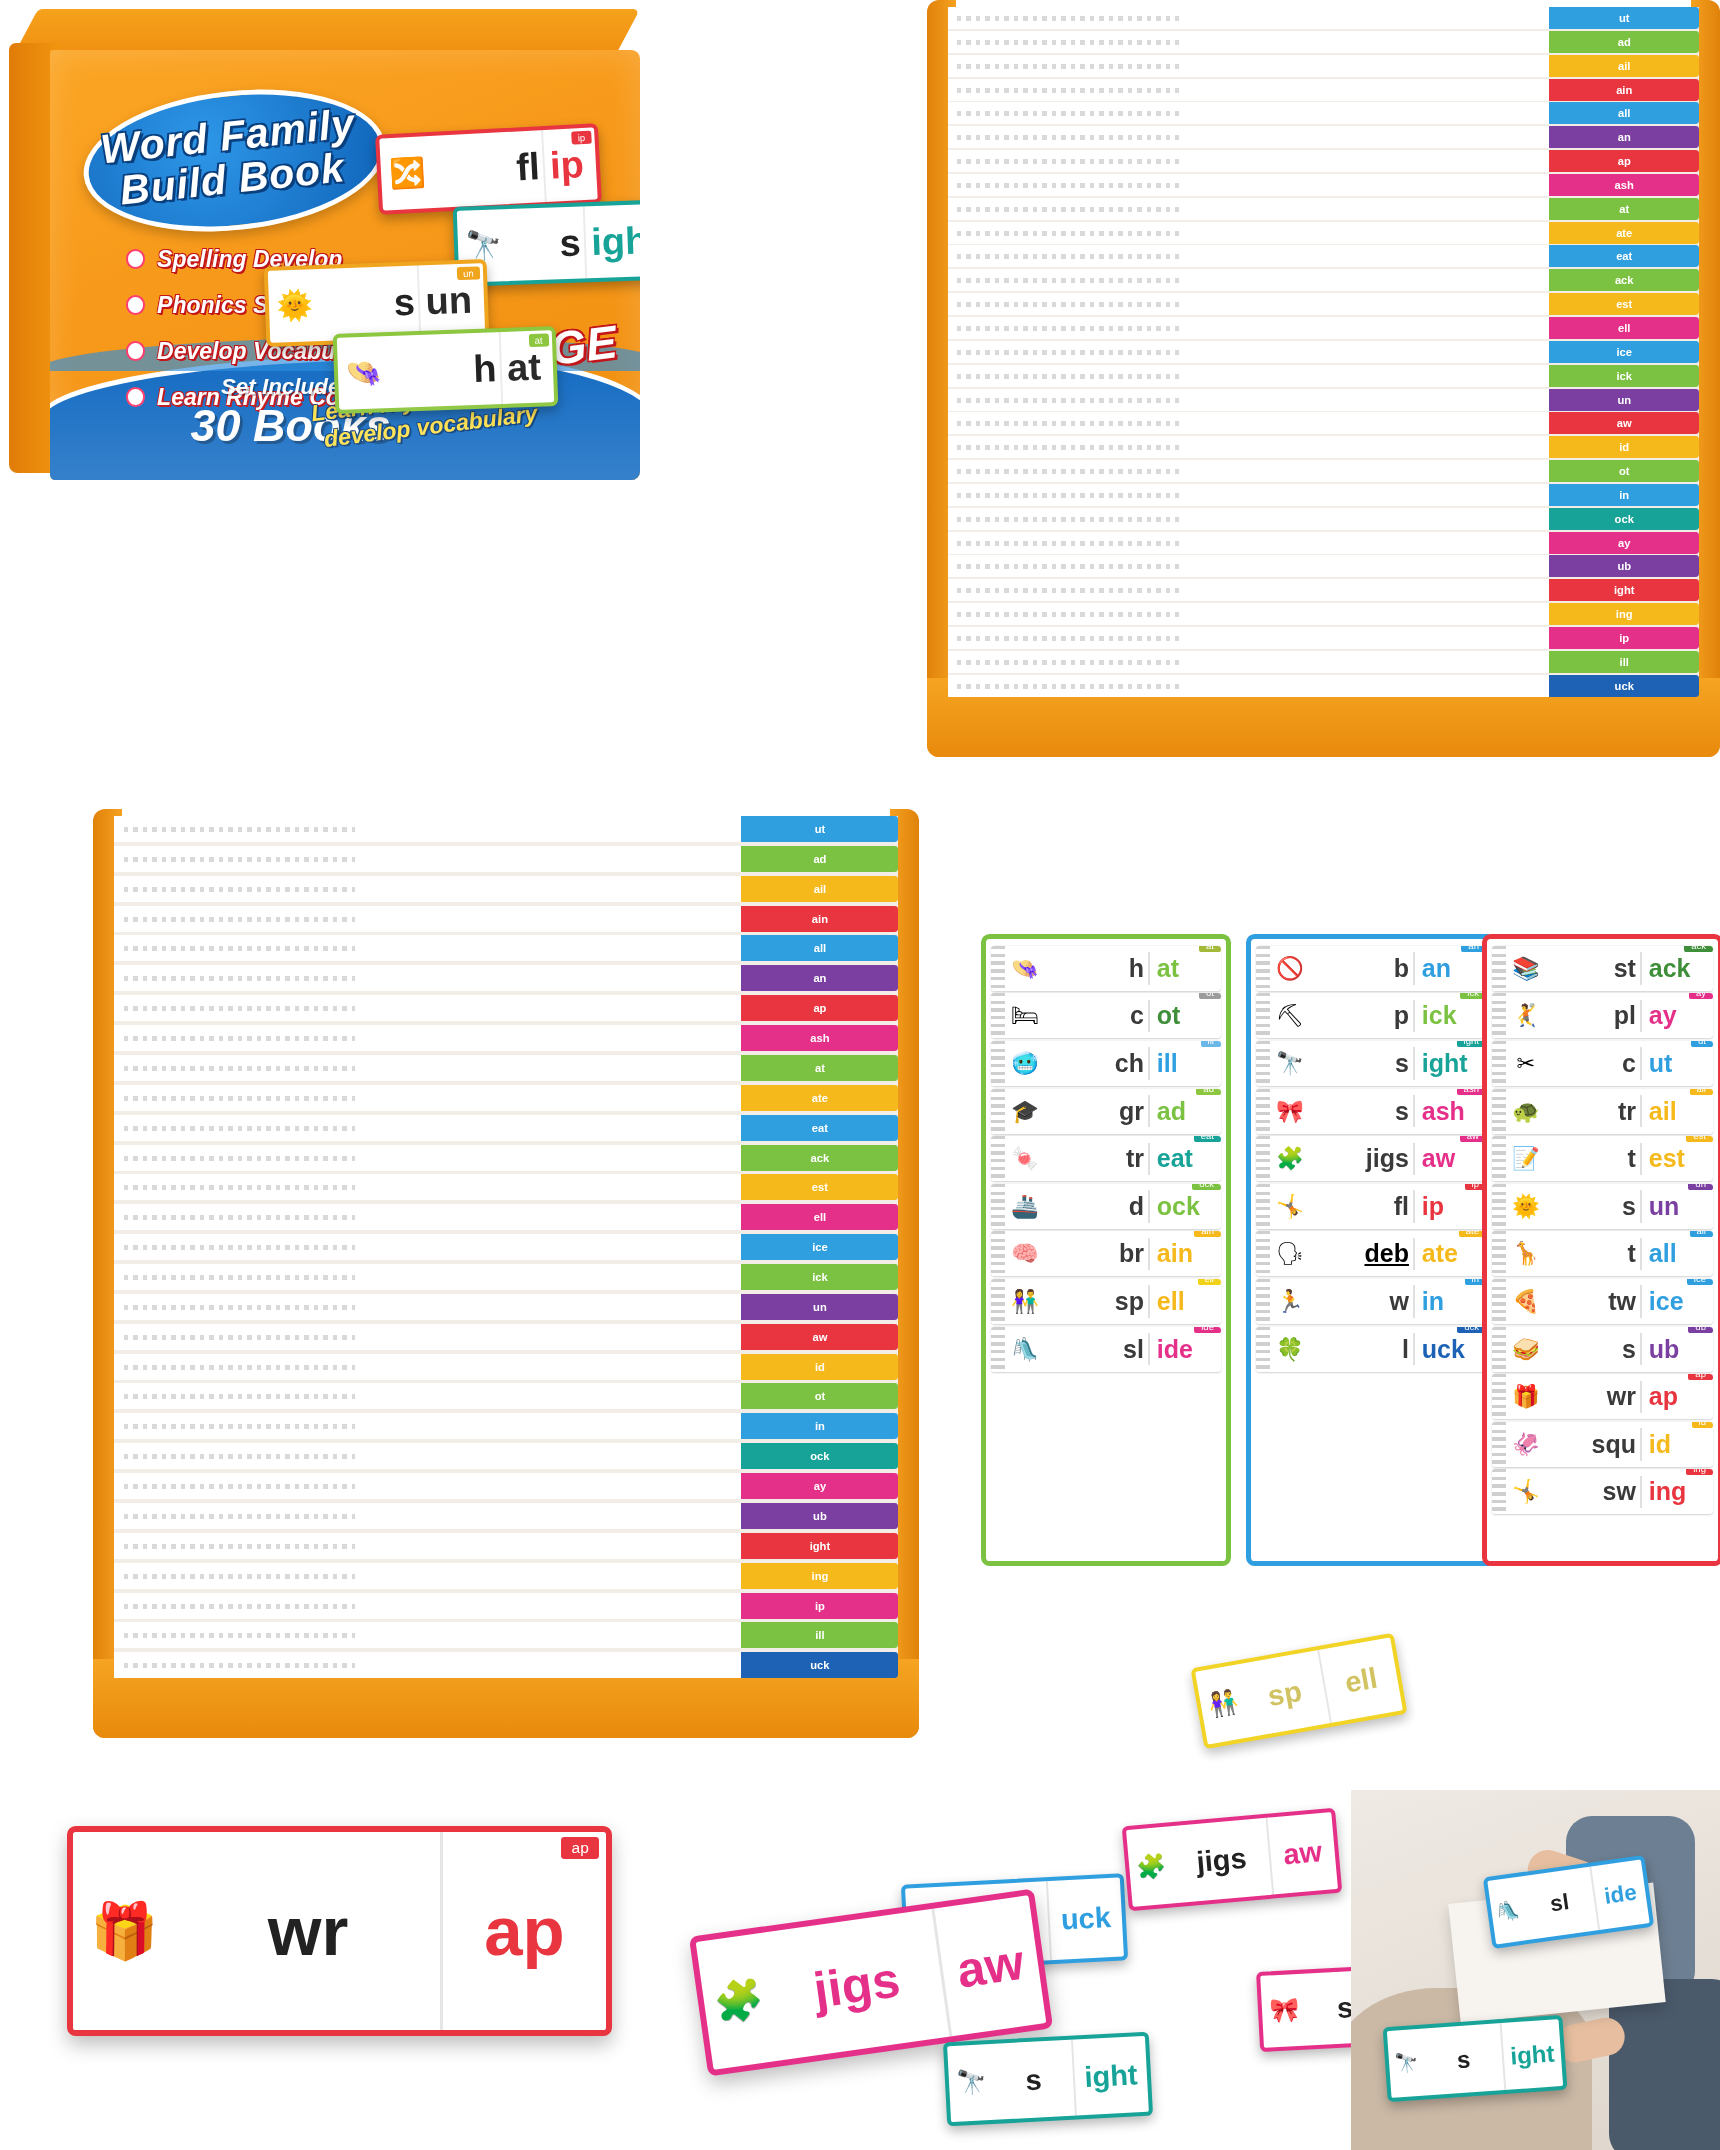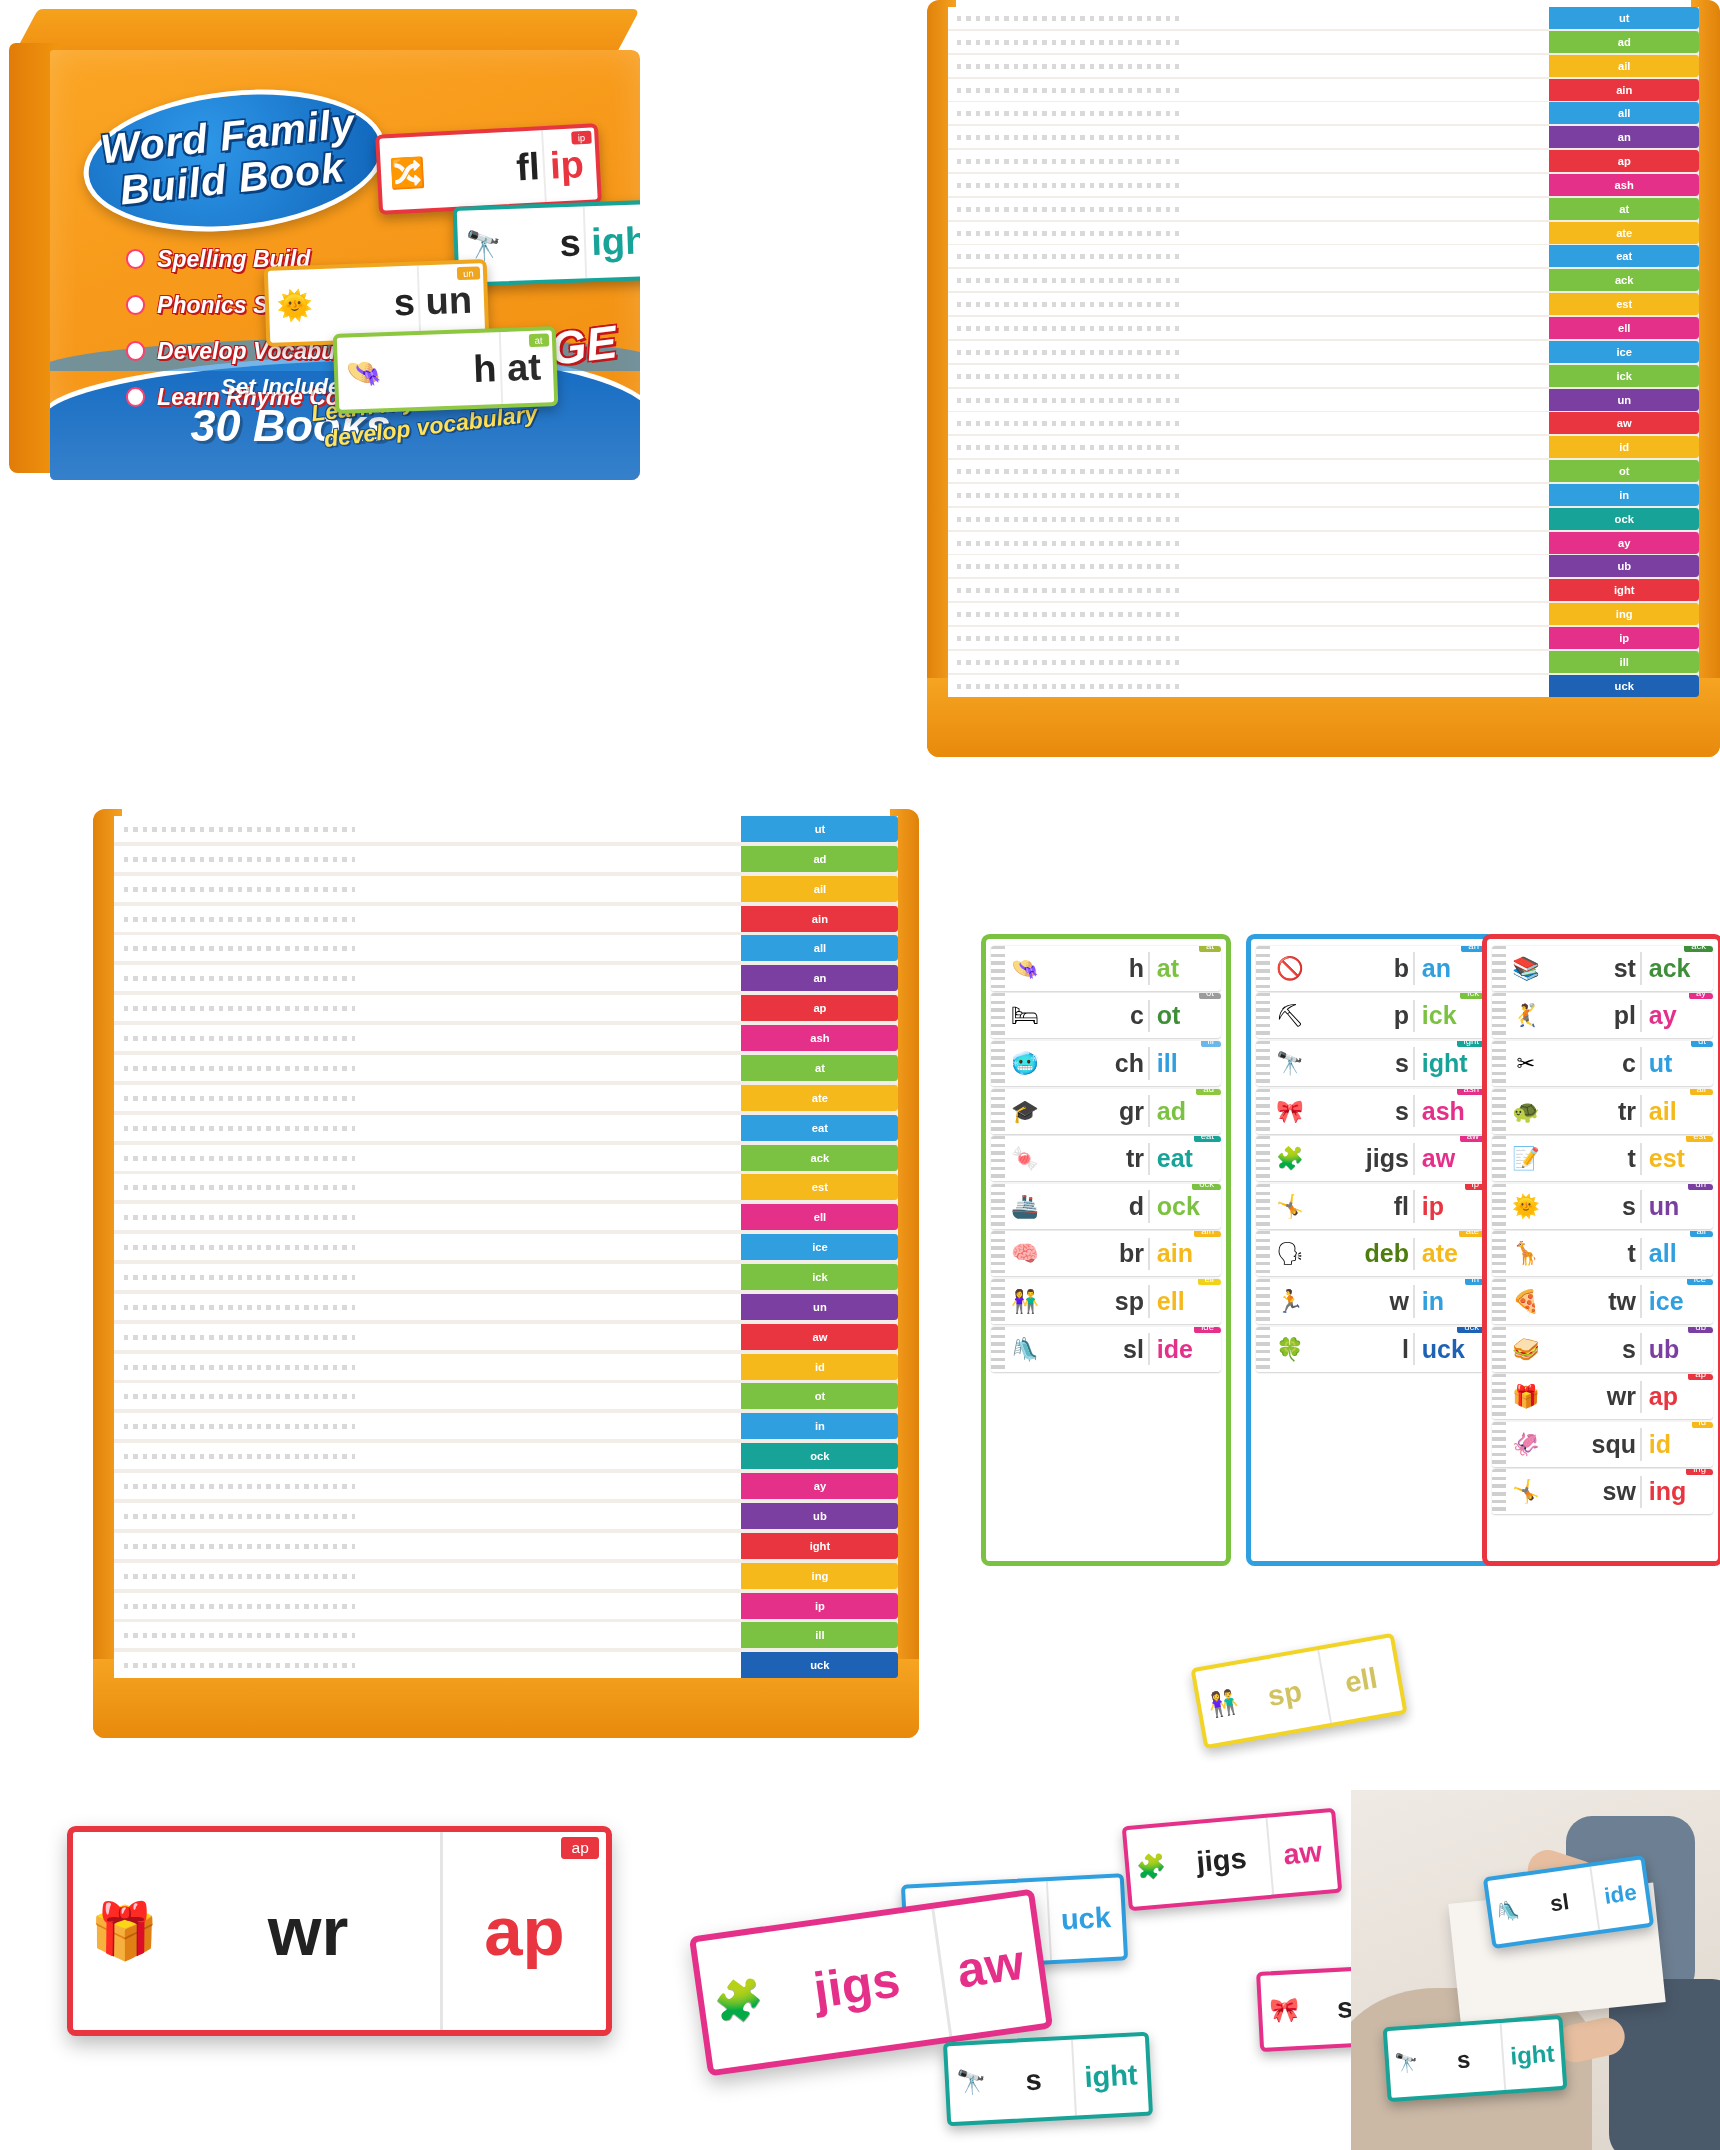--- a/index.html
+++ b/index.html
@@ -208,21 +208,21 @@
 
       <div class="logo-oval"></div>
       <div class="logo-text">
         <span class="logo-l1">Word Family</span>
         <span class="logo-l2">Build Book</span>
       </div>
 
       <div class="bullets">
         <div class="bullet">
           <span class="dot"></span>
-          <span class="btxt">Spelling Build</span>
+          <span class="btxt">Spelling Develop</span>
         </div>
         <div class="bullet">
           <span class="dot"></span>
           <span class="btxt">Phonics Skills</span>
         </div>
         <div class="bullet">
           <span class="dot"></span>
           <span class="btxt">Develop Vocabulary</span>
         </div>
         <div class="bullet">
@@ -698,21 +698,21 @@
         <div class="spiral"></div>
         <div class="pic">🤸</div>
         <div class="pre" style="color: rgb(58, 58, 58);">fl</div>
         <div class="sep"></div>
         <div class="suf" style="color: rgb(232, 53, 63);">ip</div>
         <div class="minitab" style="background: rgb(232, 53, 63);">ip</div>
       </div>
       <div class="strip-row">
         <div class="spiral"></div>
         <div class="pic">🗣</div>
-        <div class="pre" style="color: #4d7c0f;">deb</div>
+        <div class="pre" style="color: #000000; text-decoration: underline;">deb</div>
         <div class="sep"></div>
         <div class="suf" style="color: rgb(245, 185, 28);">ate</div>
         <div class="minitab" style="background: rgb(245, 185, 28);">ate</div>
       </div>
       <div class="strip-row">
         <div class="spiral"></div>
         <div class="pic">🏃</div>
         <div class="pre" style="color: rgb(58, 58, 58);">w</div>
         <div class="sep"></div>
         <div class="suf" style="color: rgb(47, 159, 224);">in</div>

